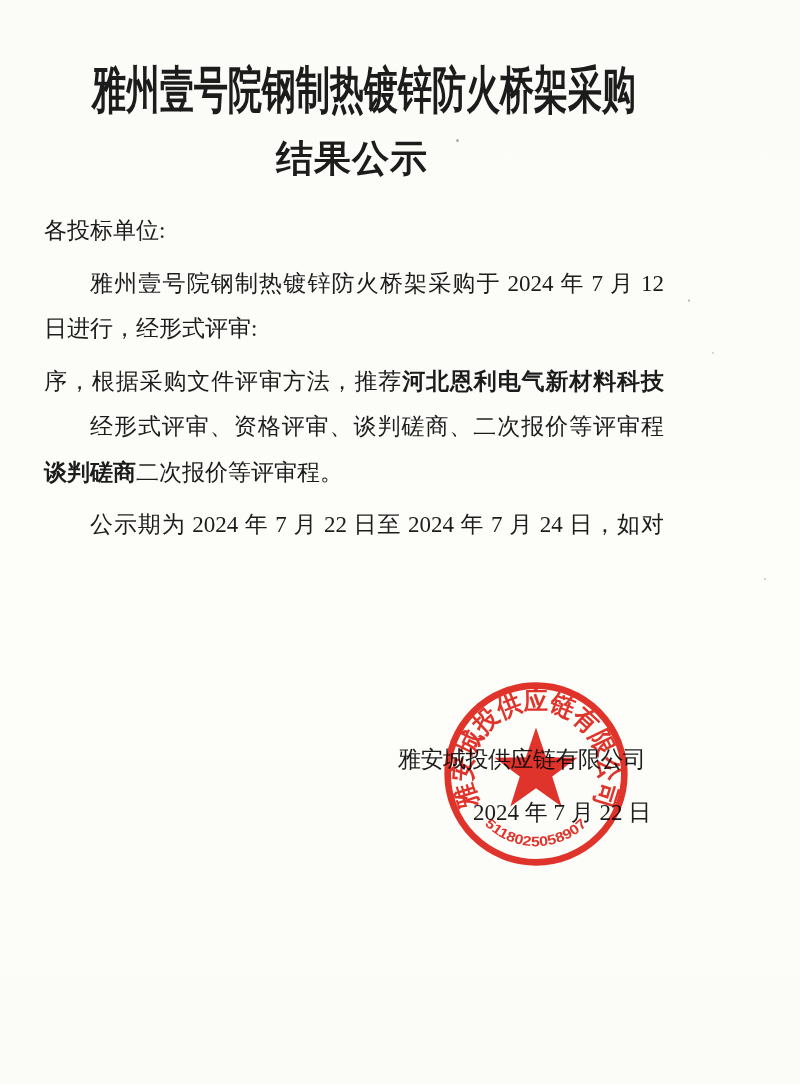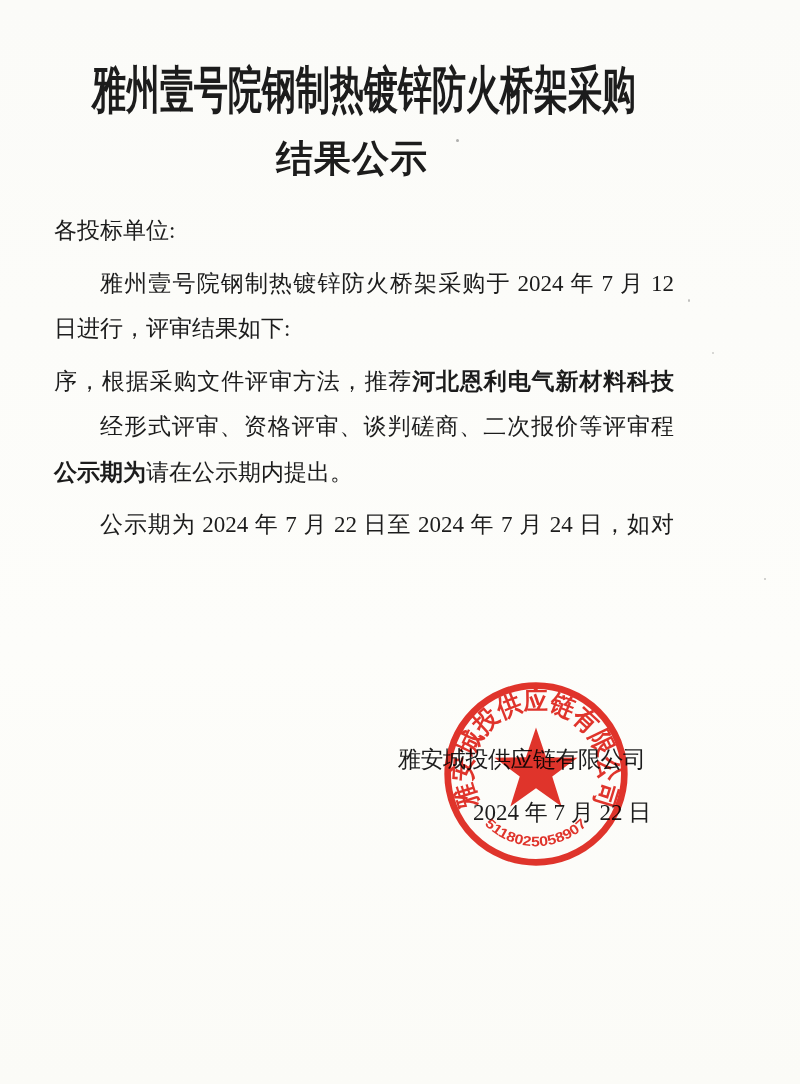--- a/index.html
+++ b/index.html
@@ -15,21 +15,21 @@
     position:absolute;left:48px;top:57px;width:632px;margin:0;
     text-align:center;font-size:34px;font-weight:bold;letter-spacing:0px;
     transform:scaleY(1.48);transform-origin:center top;
     white-space:nowrap;
   }
   .title2{
     position:absolute;left:36px;top:134px;width:632px;margin:0;
     text-align:center;font-size:37px;font-weight:bold;letter-spacing:1px;
   }
   .bodytext{
-    position:absolute;left:54px;top:208px;width:632px;
+    position:absolute;left:44px;top:208px;width:632px;
     font-size:23px;line-height:45.5px;
   }
   .para{margin:7px 12px 0 0;}
   .line{min-height:45.5px;}
   .jline{text-align:justify;text-align-last:justify;}
   .indent{text-indent:46px;}
   .seg-bold{font-weight:bold;}
   .sig-company{
     position:absolute;left:398px;top:744px;
     font-size:23px;letter-spacing:-0.5px;white-space:nowrap;
@@ -55,26 +55,26 @@
 <div class="page">
 
   <h1 class="title1">雅州壹号院钢制热镀锌防火桥架采购</h1>
   <h2 class="title2">结果公示</h2>
 
   <div class="bodytext">
     <div class="line">各投标单位:</div>
     <div id="paragraphs">
         <div class="para">
           <div class="line jline indent"><span class="seg">雅州壹号院钢制热镀锌防火桥架采购于 2024 年 7 月 12</span></div>
-          <div class="line"><span class="seg">日进行，评审结果如下:</span></div>
+          <div class="line"><span class="seg">日进行，经形式评审:</span></div>
         </div>
         <div class="para">
           <div class="line jline"><span class="seg">序，根据采购文件评审方法，推荐</span><span class="seg-bold">河北恩利电气新材料科技</span></div>
           <div class="line jline indent"><span class="seg">经形式评审、资格评审、谈判磋商、二次报价等评审程</span></div>
-          <div class="line"><span class="seg-bold">公示期为</span><span class="seg">请在公示期内提出。</span></div>
+          <div class="line"><span class="seg-bold">谈判磋商</span><span class="seg">二次报价等评审程。</span></div>
         </div>
         <div class="para">
           <div class="line jline indent"><span class="seg">公示期为 2024 年 7 月 22 日至 2024 年 7 月 24 日，如对</span></div>
         </div>
       </div>
   </div>
 
   <div class="sig-company">雅安城投供应链有限公司</div>
   <div class="sig-date">2024 年 7 月 22 日</div>
 

